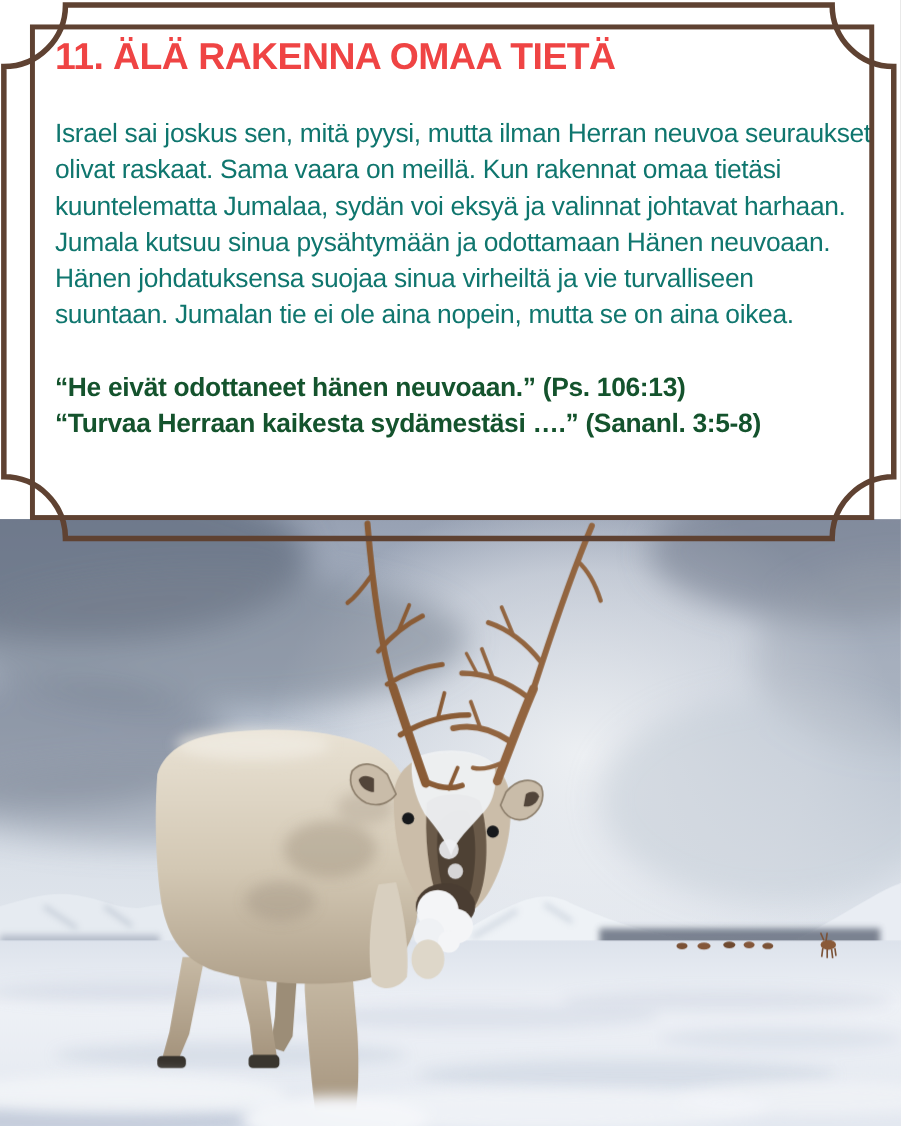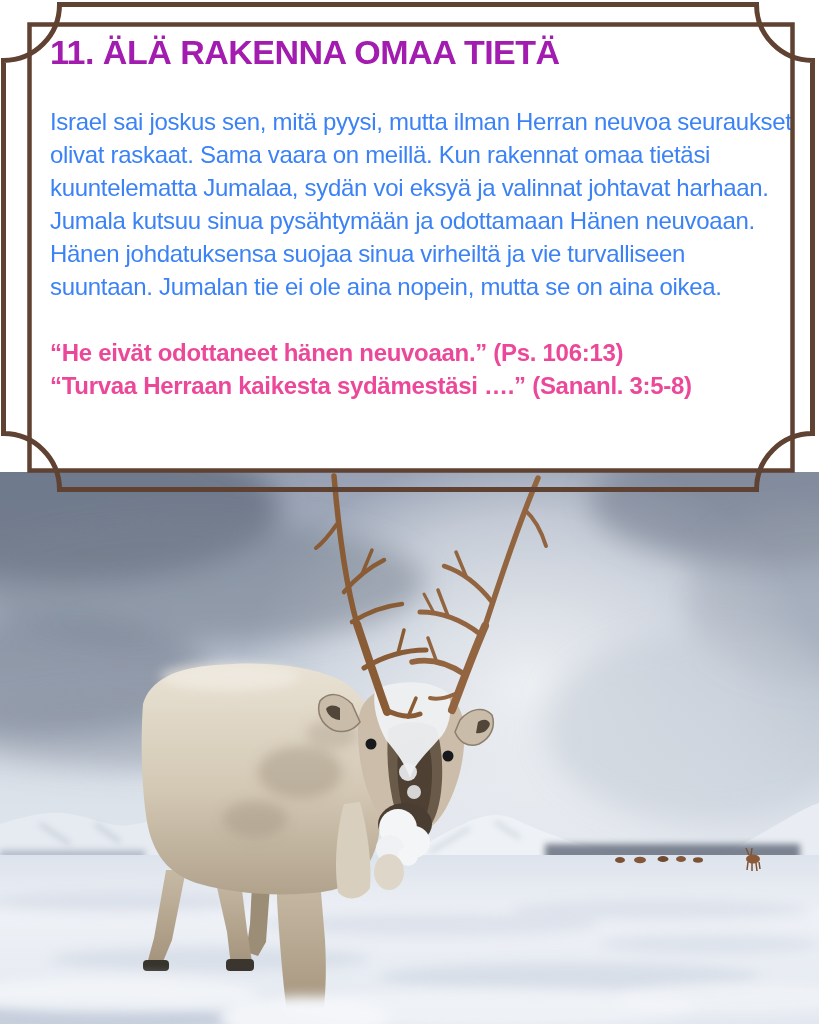--- a/index.html
+++ b/index.html
@@ -6,27 +6,27 @@
   .page{
     position:relative;width:819px;height:1024px;margin:0 auto;
     background:#ffffff;overflow:hidden;
     font-family:"Liberation Sans","DejaVu Sans",sans-serif;
   }
   .card-text{
     position:absolute;left:50px;top:33px;width:742px;color:#161616;
   }
   .card-text h1{
     margin:0;font-size:34px;line-height:1.12;font-weight:bold;
-    letter-spacing:-0.5px;color:#a21caf;
+    letter-spacing:-0.5px;color:#ef4444;
   }
   .card-text p.body{
-    margin:34px 0 0 0;font-size:24px;line-height:33px;letter-spacing:-0.3px;color:#3b82f6;
+    margin:34px 0 0 0;font-size:24px;line-height:33px;letter-spacing:-0.3px;color:#0f766e;
   }
   .card-text p.q{
-    margin:0;font-size:24px;line-height:33px;font-weight:bold;letter-spacing:-0.3px;color:#ec4899;
+    margin:0;font-size:24px;line-height:33px;font-weight:bold;letter-spacing:-0.3px;color:#14532d;
   }
   .card-text p.q.first{margin-top:33px;}
   .photo{
     position:absolute;left:0;top:472px;width:819px;height:552px;
   }
   .photo svg{display:block;}
   .frame{
     position:absolute;left:0;top:0;width:819px;height:500px;pointer-events:none;
   }
 </style>

